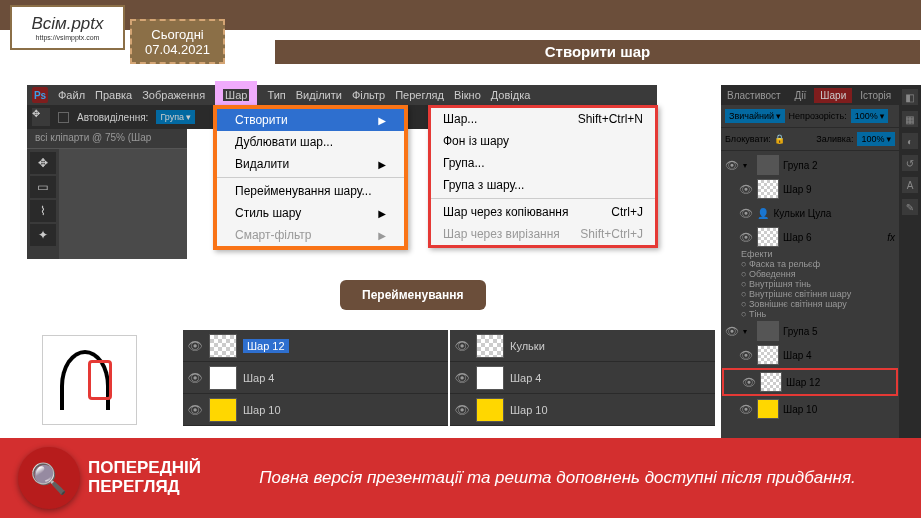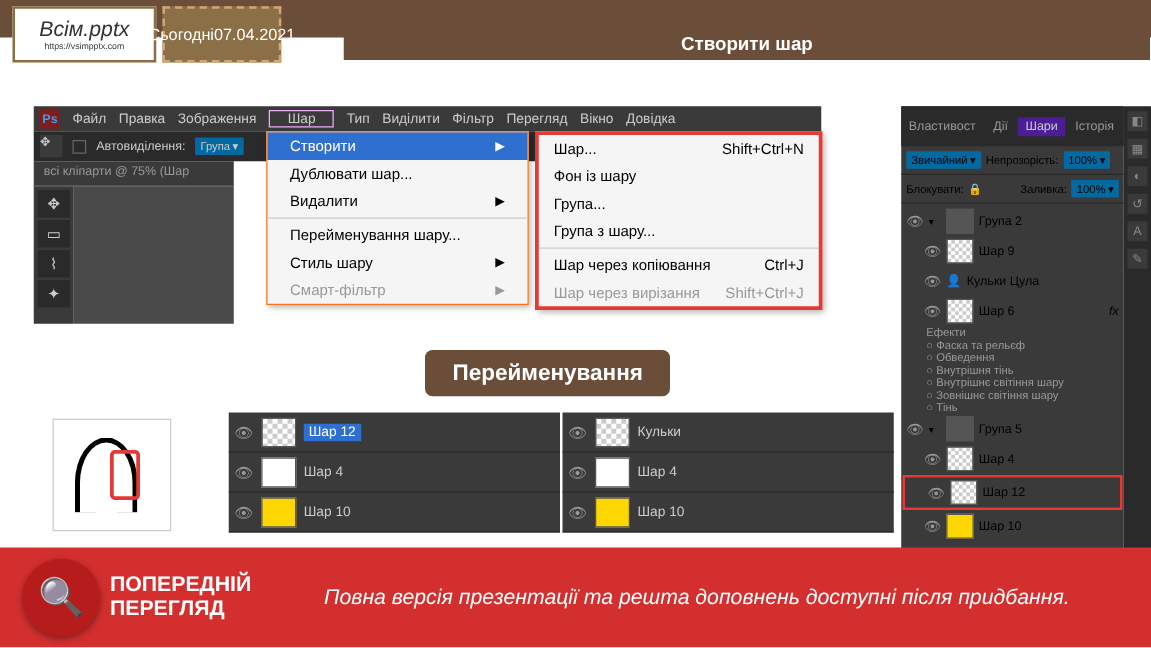--- a/index.html
+++ b/index.html
@@ -1,55 +1,55 @@
 <!DOCTYPE html>
 <html><head>
 <meta charset="utf-8">
 <style>
 *{margin:0;padding:0;box-sizing:border-box;font-family:Arial,sans-serif}
 body{width:921px;height:518px;background:#fff;position:relative;overflow:hidden}
 .header-bar{position:absolute;top:0;left:0;right:0;height:30px;background:#6b4e3a}
 .logo-box{position:absolute;top:5px;left:10px;width:115px;height:45px;background:#fff;border:2px solid #8b6f47;display:flex;flex-direction:column;align-items:center;justify-content:center}
 .logo-text{font-family:Liberation Sans, sans-serif;font-style:italic;font-size:17px;color:#333}
 .logo-url{font-size:7px;color:#333}
-.date-box{position:absolute;top:5px;left:130px;width:95px;height:45px;background:#8b6f47;border:2px dashed #d4a574;display:flex;align-items:center;justify-content:center;color:#fff;font-size:13px}
-.title-bar{position:absolute;top:24px;left:275px;width:645px;height:24px;background:#6b4e3a;color:#fff;text-align:center;line-height:24px;font-size:15px;font-weight:bold}
+.date-box{position:absolute;top:19px;left:130px;width:95px;height:45px;background:#8b6f47;border:2px dashed #d4a574;display:flex;flex-direction:column;align-items:center;justify-content:center;color:#fff;font-size:13px}
+.title-bar{position:absolute;top:40px;left:275px;width:645px;height:24px;background:#6b4e3a;color:#fff;text-align:center;line-height:24px;font-size:15px;font-weight:bold}
 .ps-window{position:absolute;top:85px;left:27px;width:630px}
 .ps-menubar{background:#3a3a3a;height:20px;display:flex;align-items:center;padding:0 5px;color:#ccc;font-size:11px;gap:10px}
 .ps-icon{width:16px;height:16px;background:#7f1d1d;display:inline-flex;align-items:center;justify-content:center;color:#3aa0e8;font-size:10px;font-weight:bold;border-radius:2px}
 .ps-menu-item{cursor:pointer}
-.ps-menu-highlighted{border:1px solid #f0abfc;padding:0 14px;margin:-3px 0}
+.ps-menu-highlighted{border:8px solid #f0abfc;padding:0 2px;margin:-3px 0}
 .ps-toolbar{background:#2a2a2a;height:24px;display:flex;align-items:center;padding:0 5px;gap:8px;color:#ccc;font-size:10px}
 .ps-toolbar-icon{width:18px;height:18px;background:#3a3a3a;display:inline-block}
 .ps-checkbox{width:11px;height:11px;border:1px solid #666;display:inline-block}
 .ps-doctab{background:#3a3a3a;height:20px;color:#999;font-size:10px;padding:3px 8px;border-bottom:1px solid #555;width:160px}
 .ps-tools{background:#3a3a3a;width:32px;height:110px;display:flex;flex-direction:column;gap:2px;padding:3px}
 .ps-tool{width:26px;height:22px;background:#2a2a2a;display:flex;align-items:center;justify-content:center;color:#ccc;font-size:12px}
 .ps-canvas-area{display:flex}
-.dropdown-menu{position:absolute;top:105px;left:213px;width:210px;background:#f5f5f5;border:1px solid #f97316;box-shadow:2px 2px 5px rgba(0,0,0,0.3);font-size:12px}
+.dropdown-menu{position:absolute;top:105px;left:213px;width:195px;background:#f5f5f5;border:4px solid #f97316;box-shadow:2px 2px 5px rgba(0,0,0,0.3);font-size:12px}
 .dropdown-item{padding:4px 18px;display:flex;justify-content:space-between;align-items:center}
 .dropdown-item.highlighted{background:#2e6fcf;color:#fff}
 .dropdown-item.disabled{color:#999}
 .dropdown-sep{height:1px;background:#ccc;margin:2px 0}
 .dropdown-arrow{font-size:10px}
 .submenu{position:absolute;top:105px;left:428px;width:230px;background:#f5f5f5;border:3px solid #e53935;box-shadow:2px 2px 5px rgba(0,0,0,0.3);font-size:12px}
 .submenu-row{padding:4px 12px;display:flex;justify-content:space-between}
-.rename-badge{position:absolute;top:280px;left:340px;background:#6b4e3a;color:#fff;padding:8px 22px;border-radius:6px;font-size:18px;font-weight:bold}
+.rename-badge{position:absolute;top:280px;left:340px;background:#6b4e3a;color:#fff;padding:8px 22px;border-radius:6px;font-size:12px;font-weight:bold}
 .layers-panel{position:absolute;background:#3a3a3a;width:265px}
 .layers-panel.p1{top:330px;left:183px;height:96px}
 .layers-panel.p2{top:330px;left:450px;height:96px}
 .layer-row{display:flex;align-items:center;height:32px;color:#ccc;font-size:11px;gap:6px;padding:0 4px;border-bottom:1px solid #2a2a2a}
 .layer-eye{width:16px;height:16px;display:flex;align-items:center;justify-content:center;color:#999;font-size:12px}
 .layer-thumb{width:28px;height:24px;background:repeating-conic-gradient(#ccc 0 25%,#fff 0 50%) 0 0/8px 8px;border:1px solid #555}
 .layer-thumb.yellow{background:#ffd700}
 .layer-thumb.white{background:#fff}
 .layer-name-edit{background:#2e6fcf;color:#fff;padding:1px 4px;font-size:11px}
-.right-tabs{display:flex;background:#2a2a2a;height:32px;align-items:center;gap:2px}
+.right-tabs{display:flex;background:#2a2a2a;height:20px;align-items:center;gap:2px}
 .right-tab{padding:2px 6px;color:#999;font-size:10px}
-.right-tab.active{background:#4c1d95;color:#ccc}
+.right-tab.active{background:#7f1d1d;color:#ccc}
 .right-controls{padding:4px;display:flex;gap:4px;align-items:center;font-size:9px;border-bottom:1px solid #2a2a2a}
 .right-dropdown{background:#0369a1;padding:2px 4px;font-size:9px;display:flex;align-items:center;gap:2px}
 .right-layerlist{padding:2px 0}
 .r-row{display:flex;align-items:center;padding:2px 4px;gap:4px;font-size:10px;min-height:24px}
 .r-eye{width:14px;color:#999;font-size:11px}
 .r-thumb{width:22px;height:20px;background:repeating-conic-gradient(#ccc 0 25%,#fff 0 50%) 0 0/6px 6px;border:1px solid #555}
 .r-thumb.folder{background:#555}
 .r-thumb.yellow{background:#ffd700}
 .r-arrow{width:10px;font-size:8px}
 .r-sublabel{padding-left:20px;font-size:9px;color:#999}

